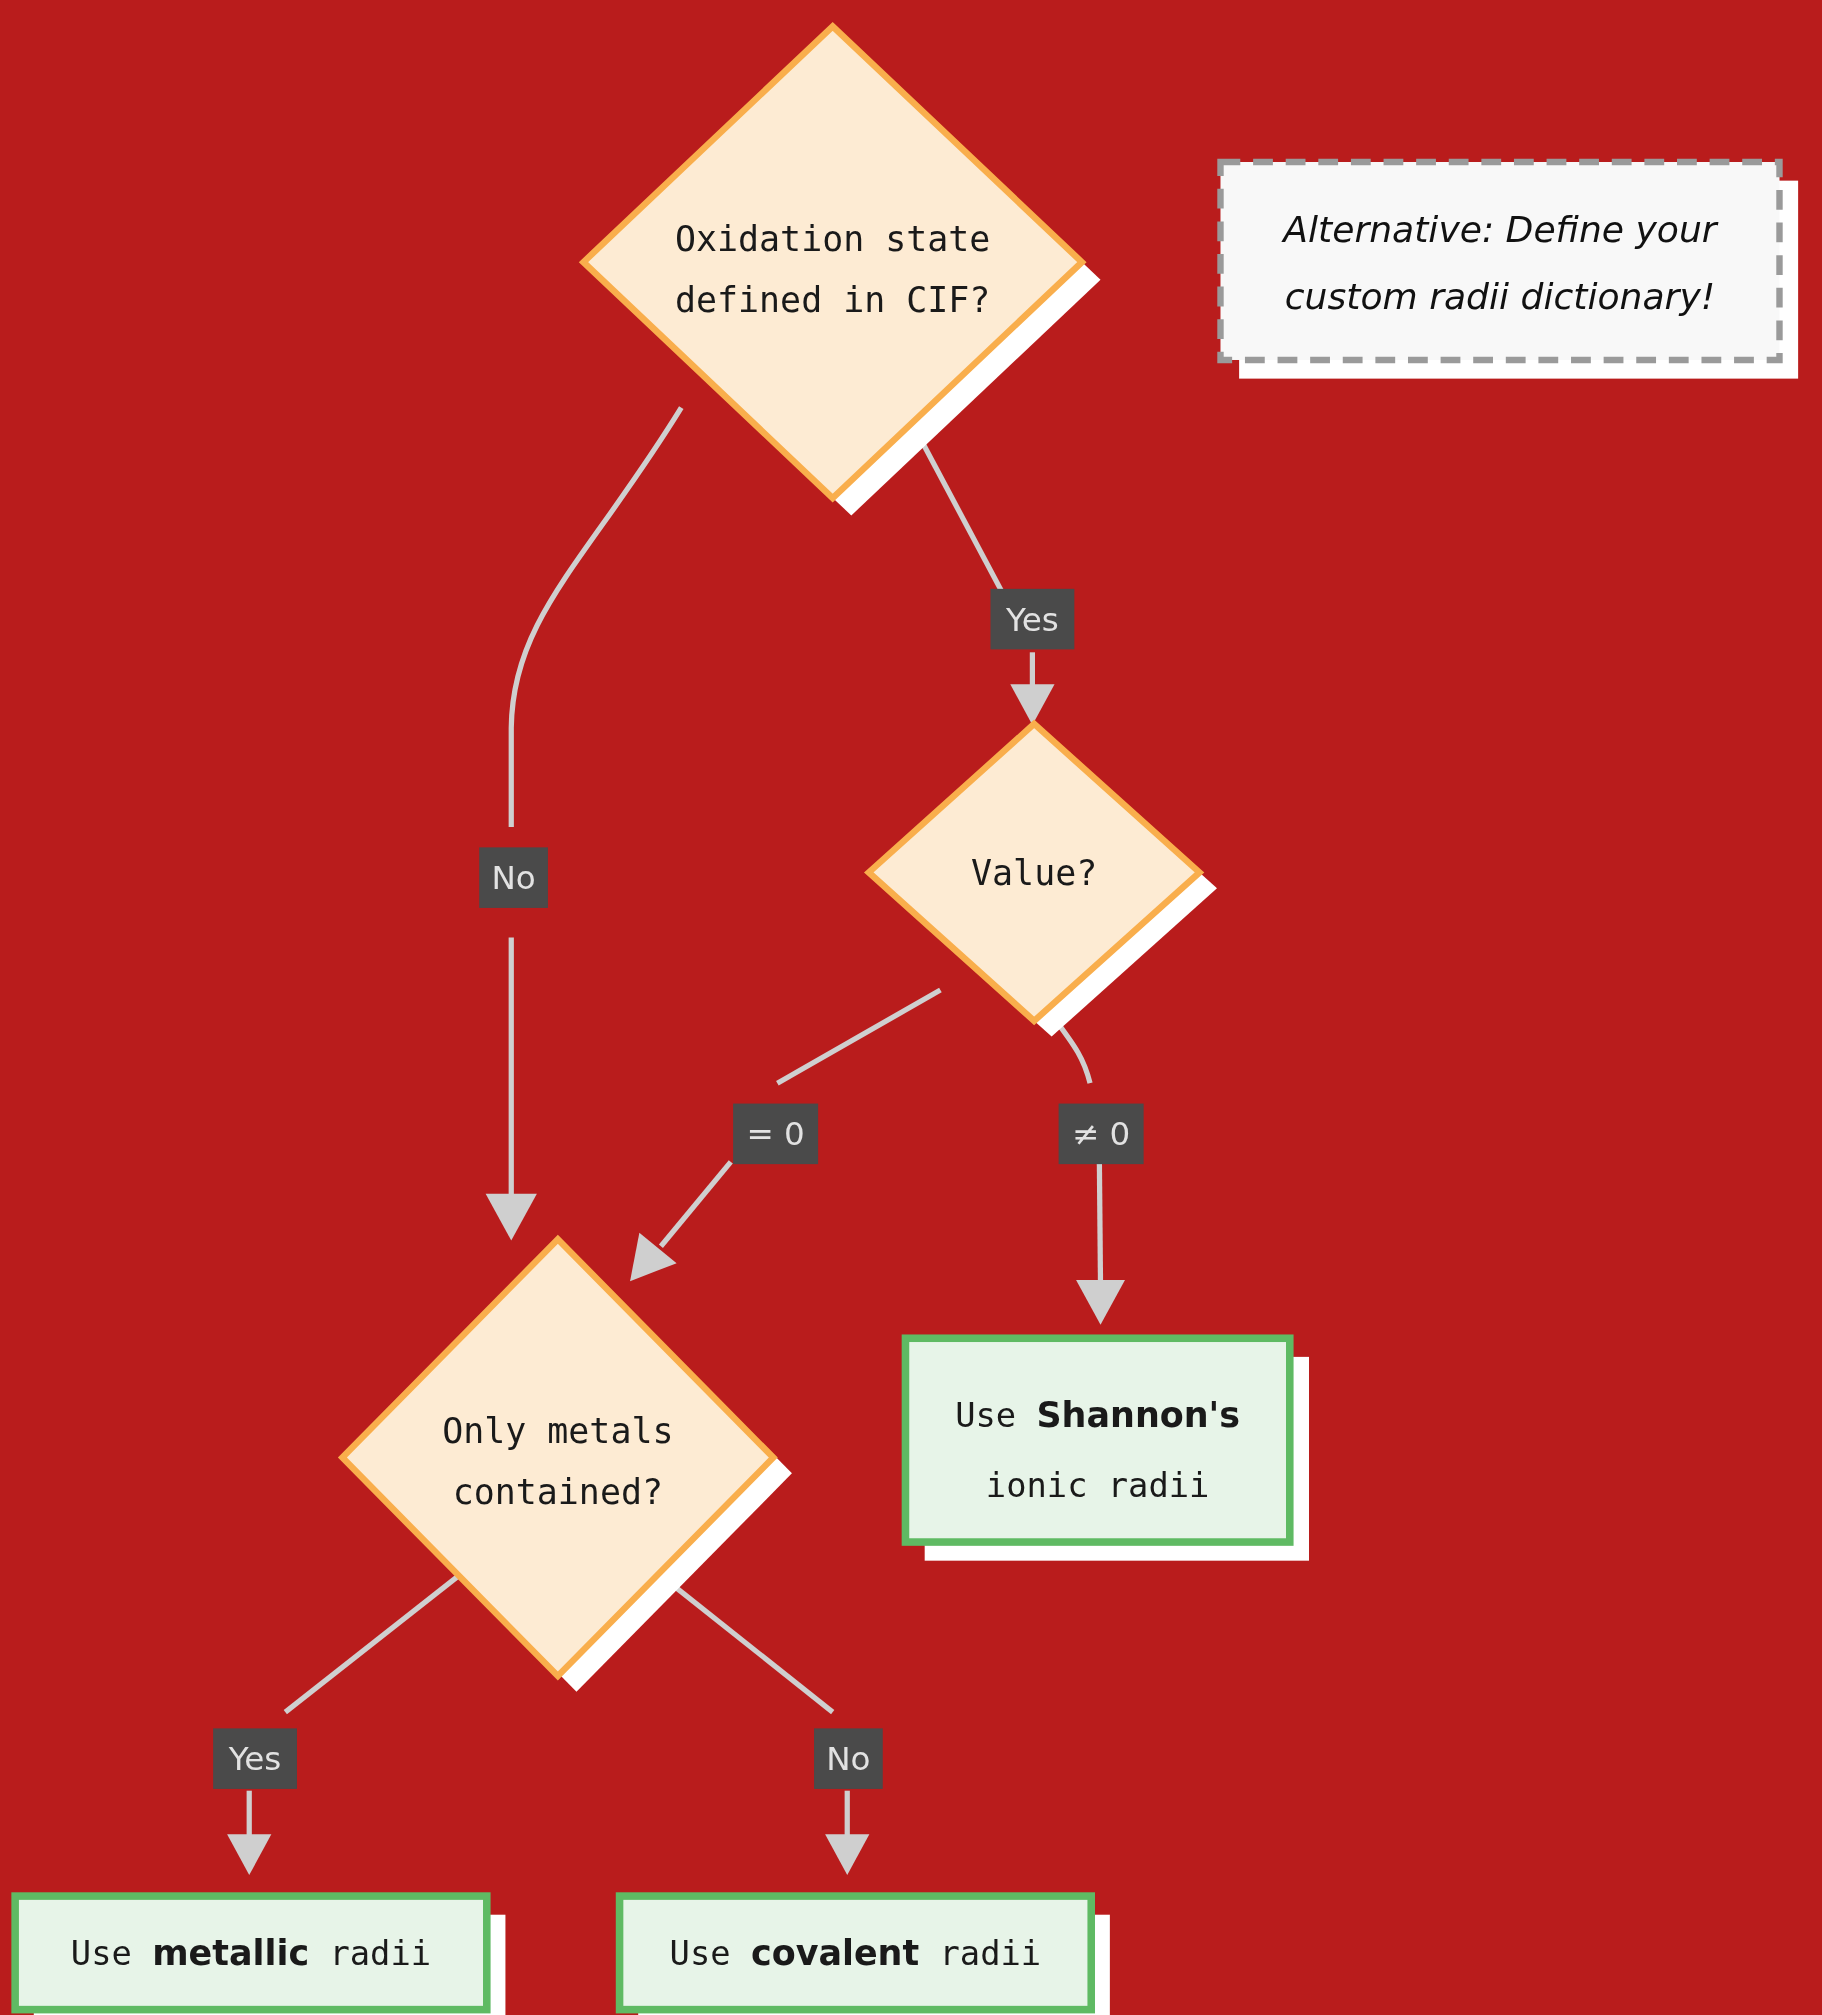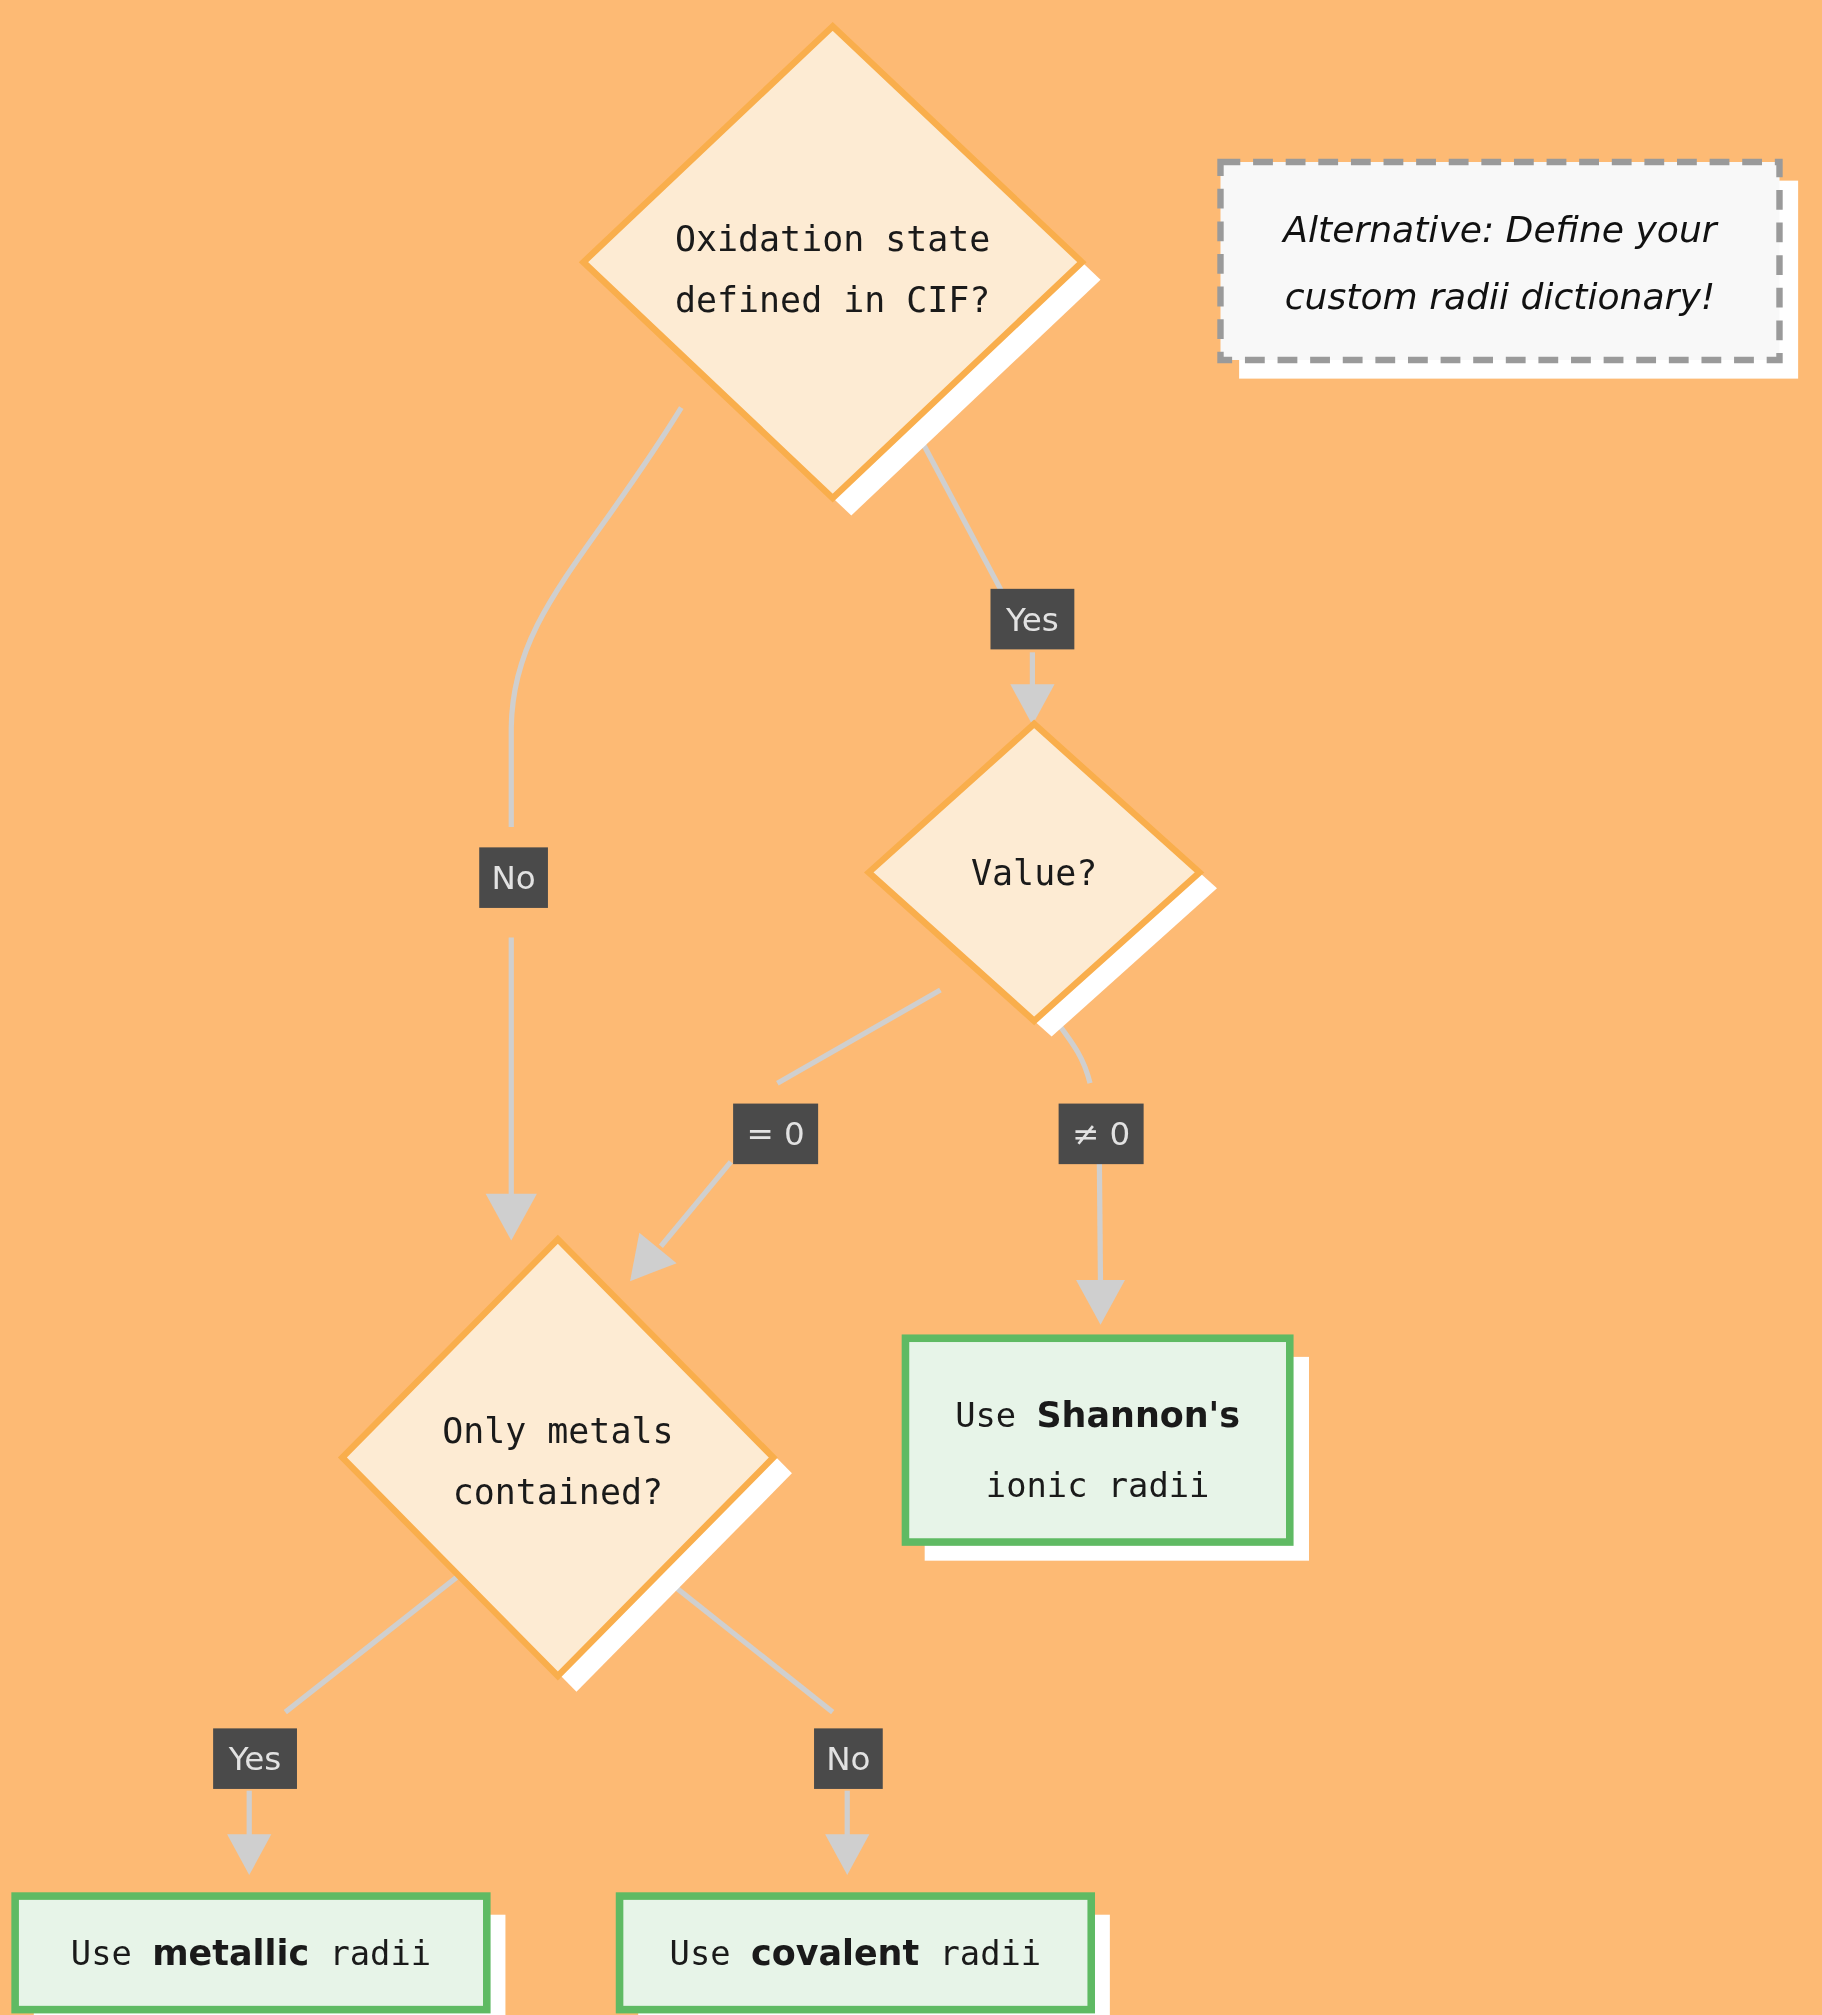--- a/index.html
+++ b/index.html
@@ -4,21 +4,21 @@
 <style>
   html, body {
     margin: 0;
     padding: 0;
     background: #000000;
   }
   #page {
     position: relative;
     width: 1822px;
     height: 2015px;
-    background: #fdba74;
+    background: #b91c1c;
     font-family: "DejaVu Sans", sans-serif;
     overflow: hidden;
     text-align: right;
   }
   svg.board {
     position: absolute;
     inset: 0;
     width: 1822px;
     height: 2015px;
     display: block;

